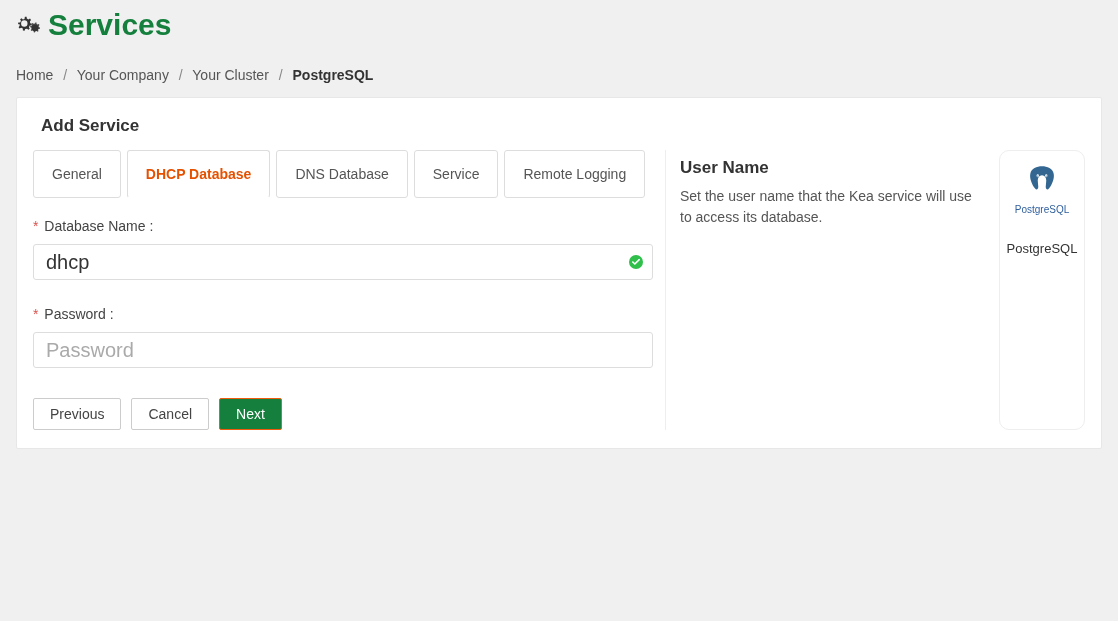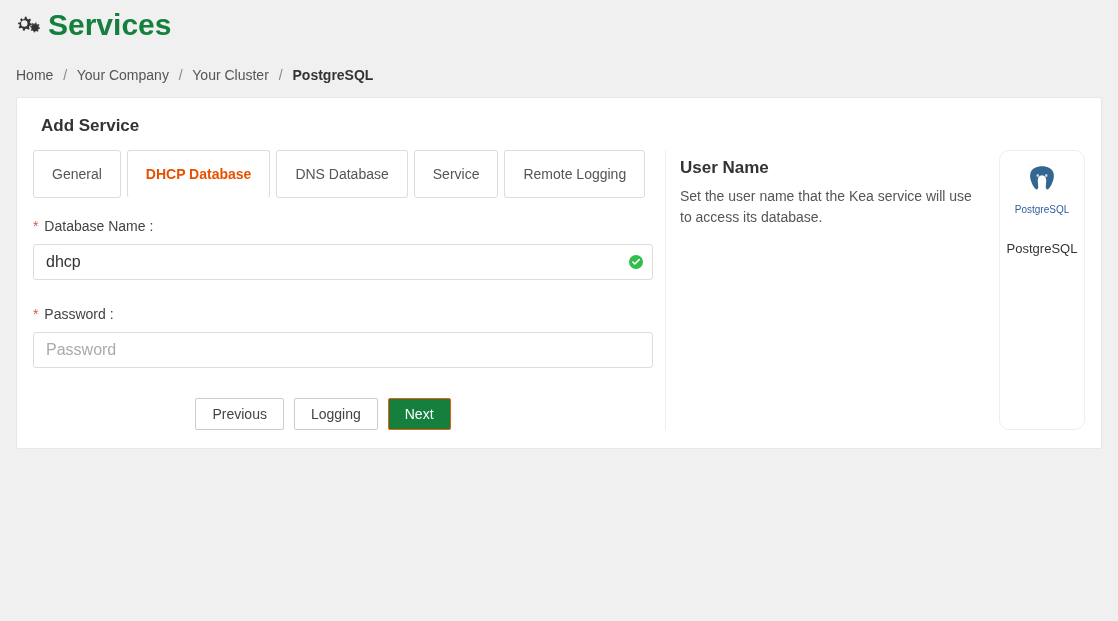--- a/index.html
+++ b/index.html
@@ -101,42 +101,42 @@
   .input-wrap {
     position: relative;
     width: 100%;
   }
   .text-input {
     width: 100%;
     height: 36px;
     border: 1px solid #ddd;
     border-radius: 3px;
     padding: 6px 36px 6px 12px;
-    font-size: 16px;
+    font-size: 20px;
     color: #333;
     outline: none;
   }
   .text-input::placeholder { color: #aaa; }
   .input-wrap.focused .text-input {
     border-color: #ff8c1a;
     box-shadow: 0 0 0 1px rgba(255,140,0,0.15);
   }
   .valid-badge {
     position: absolute;
     right: 10px; top: 50%;
     transform: translateY(-50%);
     width: 14px; height: 14px;
     border-radius: 50%;
     background: #2fbf4a;
     display: flex; align-items: center; justify-content: center;
   }
   .valid-badge svg { display:block; }
   .button-row {
     display: flex;
-    justify-content: center;
+    justify-content: flex-start;
     gap: 10px;
     margin-top: 30px;
     padding-right: 40px;
   }
   .btn {
     height: 32px;
     padding: 0 16px;
     border: 1px solid #ccc;
     background: #fff;
     color: #444;
@@ -224,21 +224,21 @@
             <span class="req">*</span>
             <span>Password</span> :
           </label>
           <div class="input-wrap">
             <input class="text-input" type="password" placeholder="Password" style="">
           </div>
         </div>
 
         <div class="button-row">
           <button class="btn">Previous</button>
-          <button class="btn">Logging</button>
+          <button class="btn">Cancel</button>
           <button class="btn primary">Next</button>
         </div>
       </div>
 
       <div class="help-col">
         <div class="help-text">
           <div class="help-title">User Name</div>
           <div class="help-desc">Set the user name that the Kea service will use to access its database.</div>
         </div>
         <div class="help-card">

